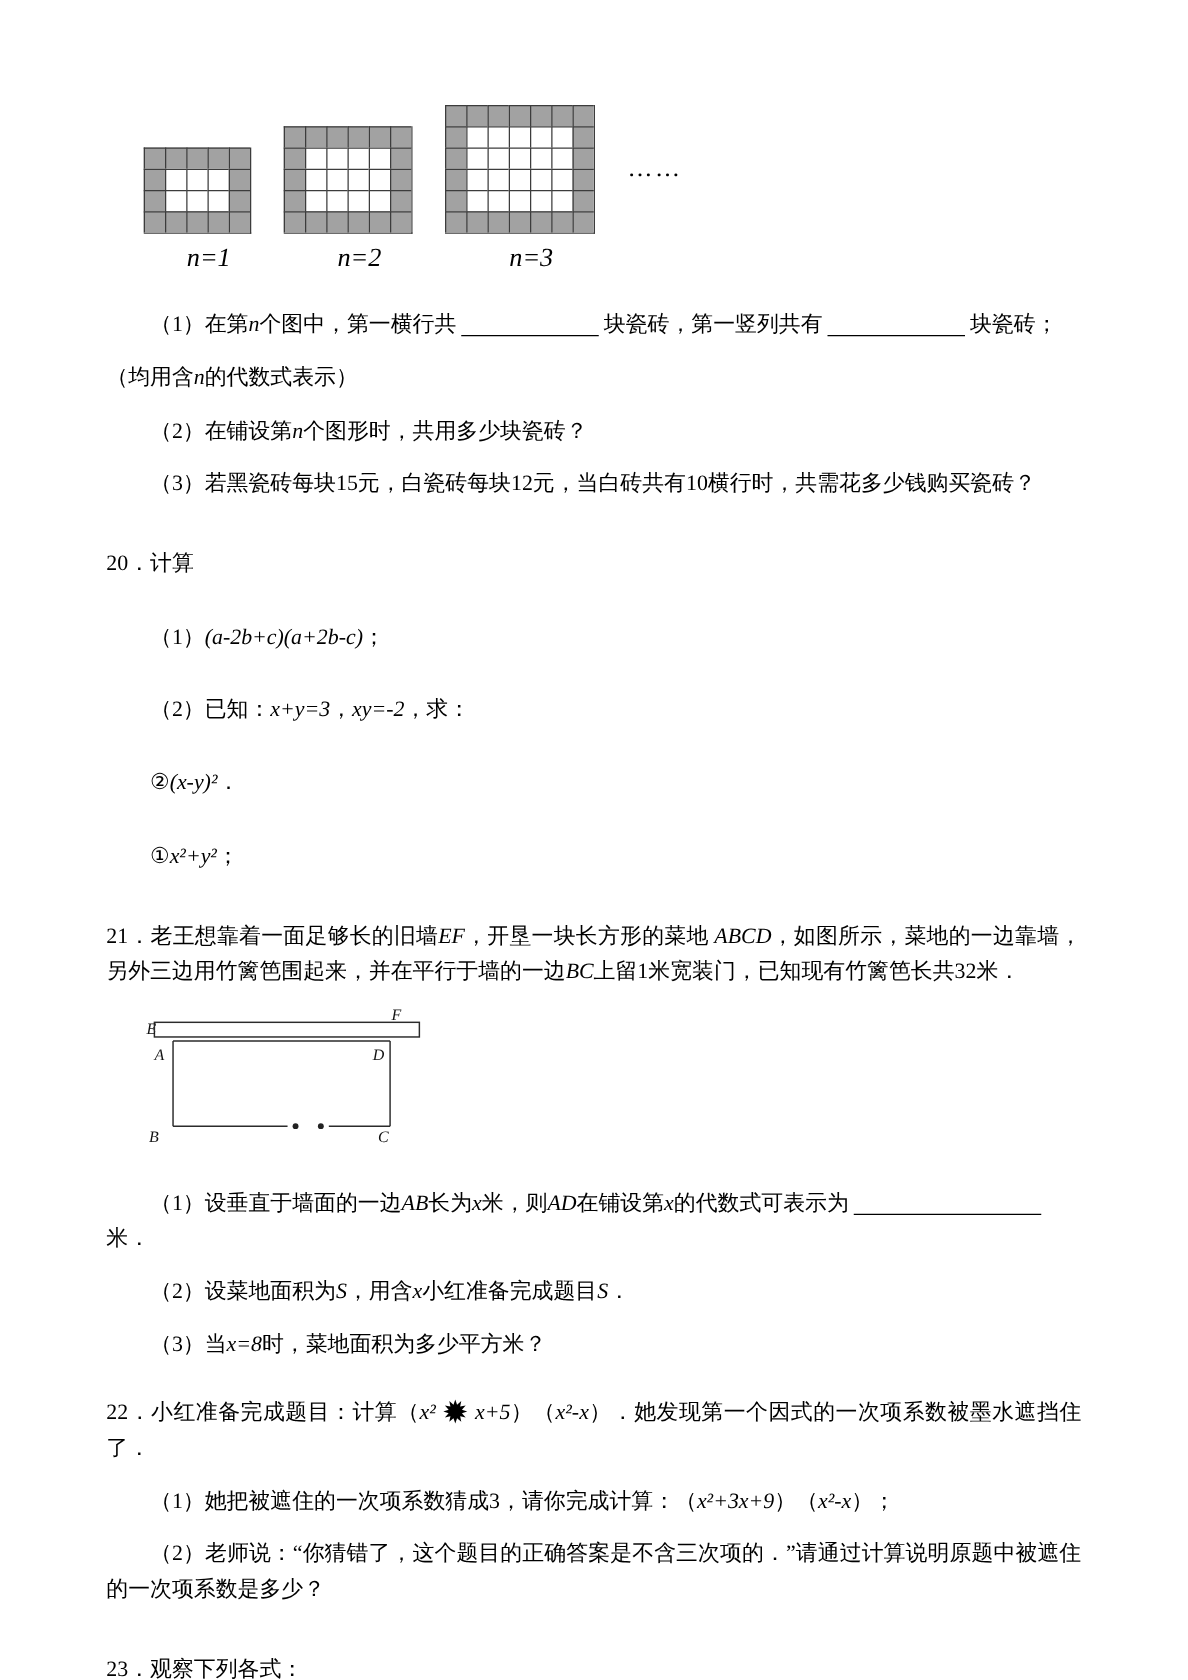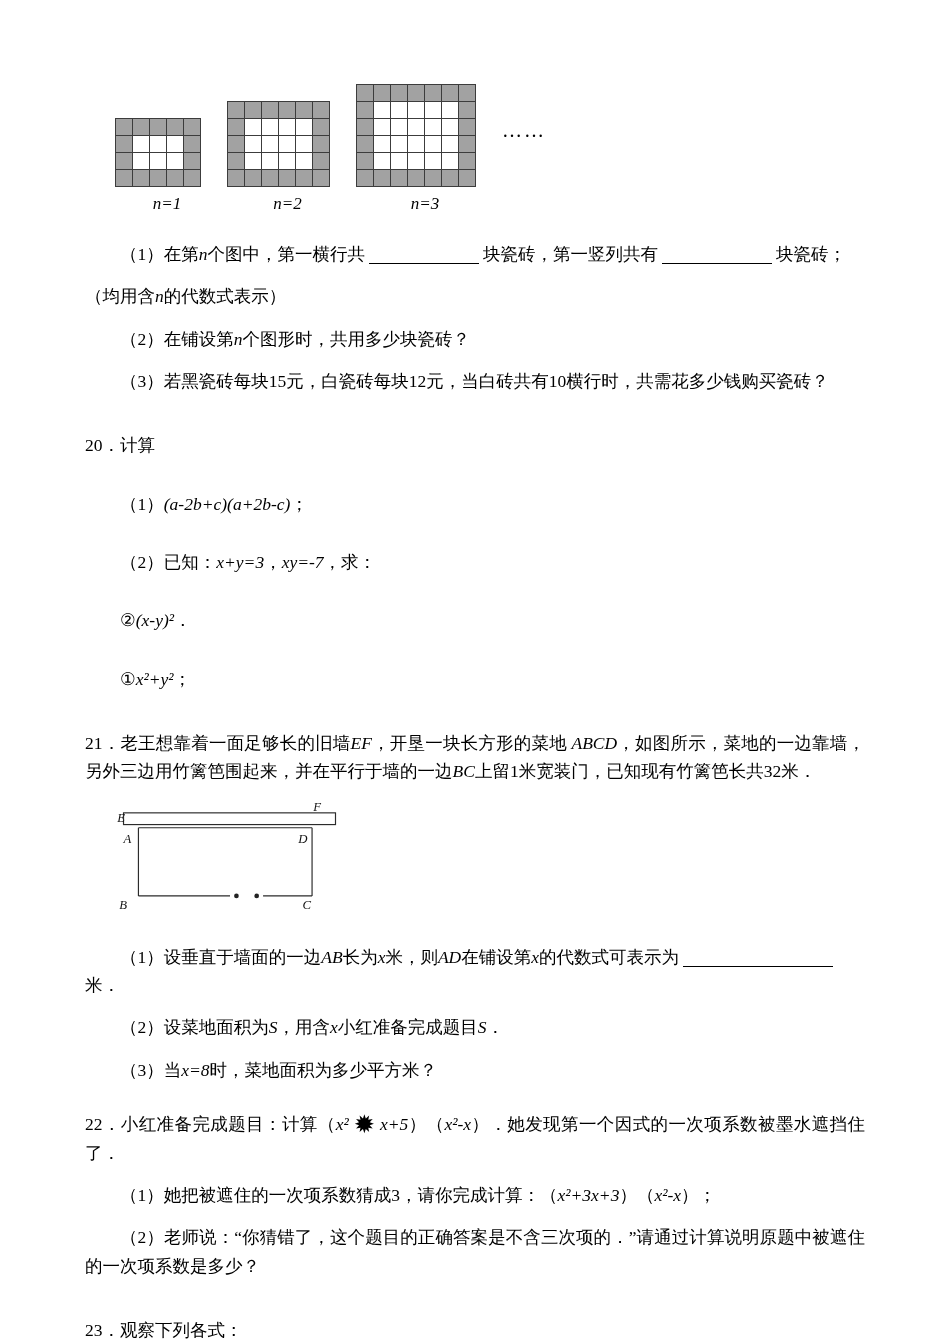--- a/index.html
+++ b/index.html
@@ -48,21 +48,21 @@
     border-width: 0 1px 1px 0;
   }
   .tile {
     width: 17px; height: 17px;
     box-sizing: border-box;
     border: 1px solid #3c3c3c;
     border-width: 1px 0 0 1px;
   }
   .tile-gray { background: #a2a2a2; }
   .tile-white { background: #ffffff; }
-  .tile-caption { margin-top: 7px; font-size: 17px; font-style: italic; margin-left: 18px; }
+  .tile-caption { margin-top: 7px; font-size: 21px; font-style: italic; margin-left: 18px; }
   .tile-ellipsis { font-size: 20px; letter-spacing: 2px; margin-bottom: 72px; }
   
   .garden-fig { margin: 8px 0 18px 30px; }
   .ln { fill: none; stroke: #2b2b2b; stroke-width: 1.1; }
   .lbl {
     font-family: "Liberation Serif", serif;
     font-style: italic;
     font-size: 12px;
     fill: #111;
   }
@@ -183,21 +183,21 @@
       <div class="tile-ellipsis">……</div>
     </div>
 
   <p class="para indent mt26"><span>（1）在第</span><span class="math">n</span><span>个图中，第一横行共</span><span class="blank" style="width: 110px;"></span><span>块瓷砖，第一竖列共有</span><span class="blank" style="width: 110px;"></span><span>块瓷砖；</span></p>
   <p class="para"><span>（均用含</span><span class="math">n</span><span>的代数式表示）</span></p>
   <p class="para indent"><span>（2）在铺设第</span><span class="math">n</span><span>个图形时，共用多少块瓷砖？</span></p>
   <p class="para indent"><span>（3）若黑瓷砖每块15元，白瓷砖每块12元，当白砖共有10横行时，共需花多少钱购买瓷砖？</span></p>
 
   <p class="para mt20"><span>20．计算</span></p>
   <p class="para indent sp"><span>（1）</span><span class="math">(a-2b+c)(a+2b-c)</span><span>；</span></p>
-  <p class="para indent sp"><span>（2）已知：</span><span class="math">x+y=3</span><span>，</span><span class="math">xy=-7</span><span>，求：</span></p>
+  <p class="para indent sp"><span>（2）已知：</span><span class="math">x+y=3</span><span>，</span><span class="math">xy=-2</span><span>，求：</span></p>
   <p class="para indent sp"><span>②</span><span class="math">(x-y)²</span><span>．</span></p>
   <p class="para indent sp"><span>①</span><span class="math">x²+y²</span><span>；</span></p>
 
   <p class="para mt20"><span>21．老王想靠着一面足够长的旧墙</span><span class="math">EF</span><span>，开垦一块长方形的菜地 </span><span class="math">ABCD</span><span>，如图所示，菜地的一边靠墙，另外三边用竹篱笆围起来，并在平行于墙的一边</span><span class="math">BC</span><span>上留1米宽装门，已知现有竹篱笆长共32米．</span></p>
 
   <div class="garden-fig">
     <svg width="245" height="112" viewBox="0 0 230 105">
       <rect class="ln" x="8" y="12" width="199" height="11"></rect>
       <text class="lbl" x="2" y="21">E</text>
       <text class="lbl" x="186" y="10">F</text>
@@ -209,18 +209,18 @@
       <text class="lbl" x="4" y="102">B</text>
       <text class="lbl" x="176" y="102">C</text>
     </svg>
   </div>
 
   <p class="para indent mt26"><span>（1）设垂直于墙面的一边</span><span class="math">AB</span><span>长为</span><span class="math">x</span><span>米，则</span><span class="math">AD</span><span>在铺设第</span><span class="math">x</span><span>的代数式可表示为</span><span class="blank" style="width: 150px;"></span><br><span>米．</span></p>
   <p class="para indent"><span>（2）设菜地面积为</span><span class="math">S</span><span>，用含</span><span class="math">x</span><span>小红准备完成题目</span><span class="math">S</span><span>．</span></p>
   <p class="para indent"><span>（3）当</span><span class="math">x=8</span><span>时，菜地面积为多少平方米？</span></p>
 
   <p class="para mt26"><span>22．小红准备完成题目：计算（</span><span class="math">x²</span><span class="blot">✹</span><span class="math">x+5</span><span>）（</span><span class="math">x²-x</span><span>）．她发现第一个因式的一次项系数被墨水遮挡住了．</span></p>
-  <p class="para indent"><span>（1）她把被遮住的一次项系数猜成3，请你完成计算：（</span><span class="math">x²+3x+3</span><span>）（</span><span class="math">x²-x</span><span>）；</span></p>
+  <p class="para indent"><span>（1）她把被遮住的一次项系数猜成3，请你完成计算：（</span><span class="math">x²+3x+9</span><span>）（</span><span class="math">x²-x</span><span>）；</span></p>
   <p class="para indent"><span>（2）老师说：“你猜错了，这个题目的正确答案是不含三次项的．”请通过计算说明原题中被遮住的一次项系数是多少？</span></p>
 
   <p class="para mt20"><span>23．观察下列各式：</span></p>
 
 </div>
 
 </body></html>

